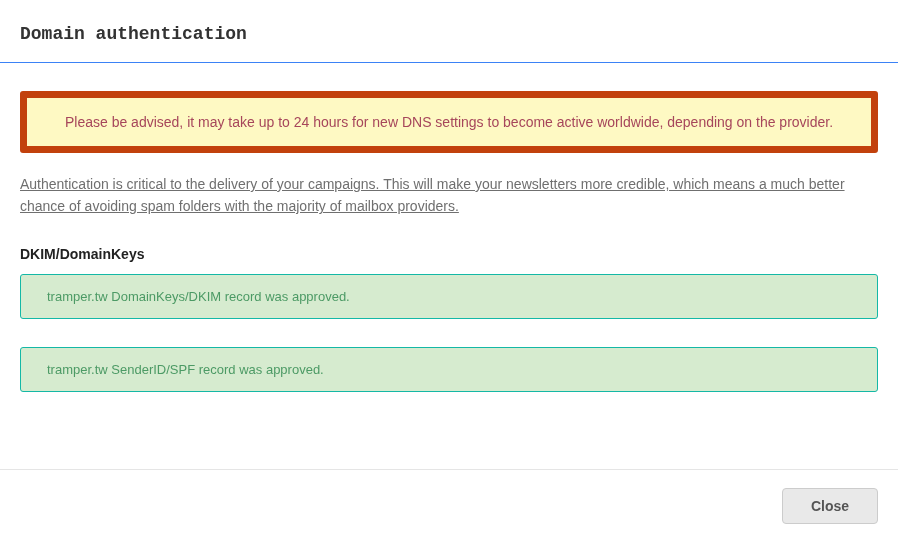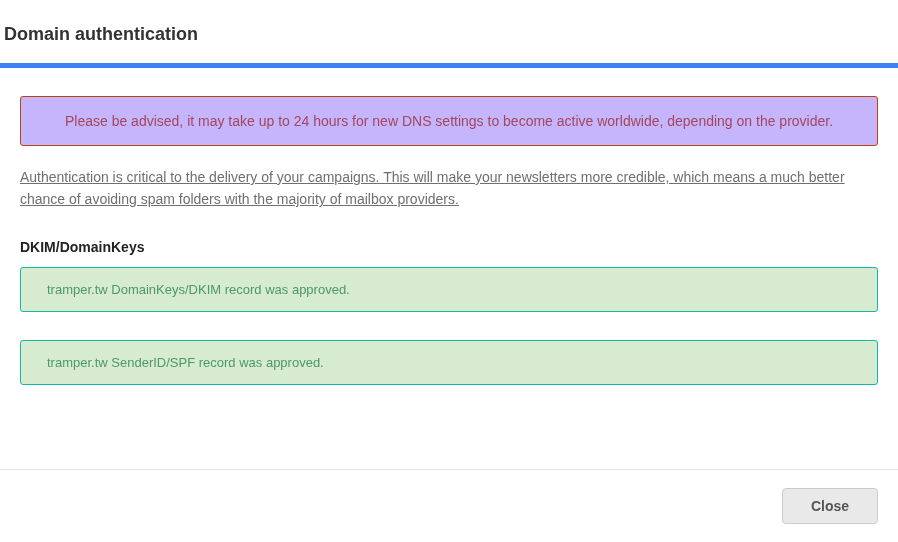--- a/index.html
+++ b/index.html
@@ -10,41 +10,42 @@
     body {
       font-family: "Helvetica Neue", Helvetica, Arial, sans-serif;
       background: #ffffff;
       color: #333;
       width: 898px;
       height: 542px;
       overflow: hidden;
       position: relative;
     }
     .modal-header {
-      padding: 24px 20px 18px 4px;
-      border-bottom: 5px solid #3b82f6;
+      padding: 24px 20px 18px 20px;
+      border-bottom: 1px solid #3b82f6;
+      font-family: Liberation Mono, monospace;
     }
     .modal-title {
       font-size: 18px;
       font-weight: bold;
       color: #333;
     }
     .modal-body {
       padding: 28px 20px 24px 20px;
     }
     .alert {
       border-radius: 3px;
       padding: 16px 20px;
       margin-bottom: 20px;
       font-size: 14px;
       text-align: center;
     }
     .alert-pink {
-      background-color: #c4b5fd;
-      border: 1px solid #c2410c;
+      background-color: #fef9c3;
+      border: 7px solid #c2410c;
       color: #a6465b;
     }
     .description {
       font-size: 14px;
       color: #6f6f6f;
       line-height: 1.6;
       margin-bottom: 28px;
       text-decoration: underline;
     }
     .section-heading {

